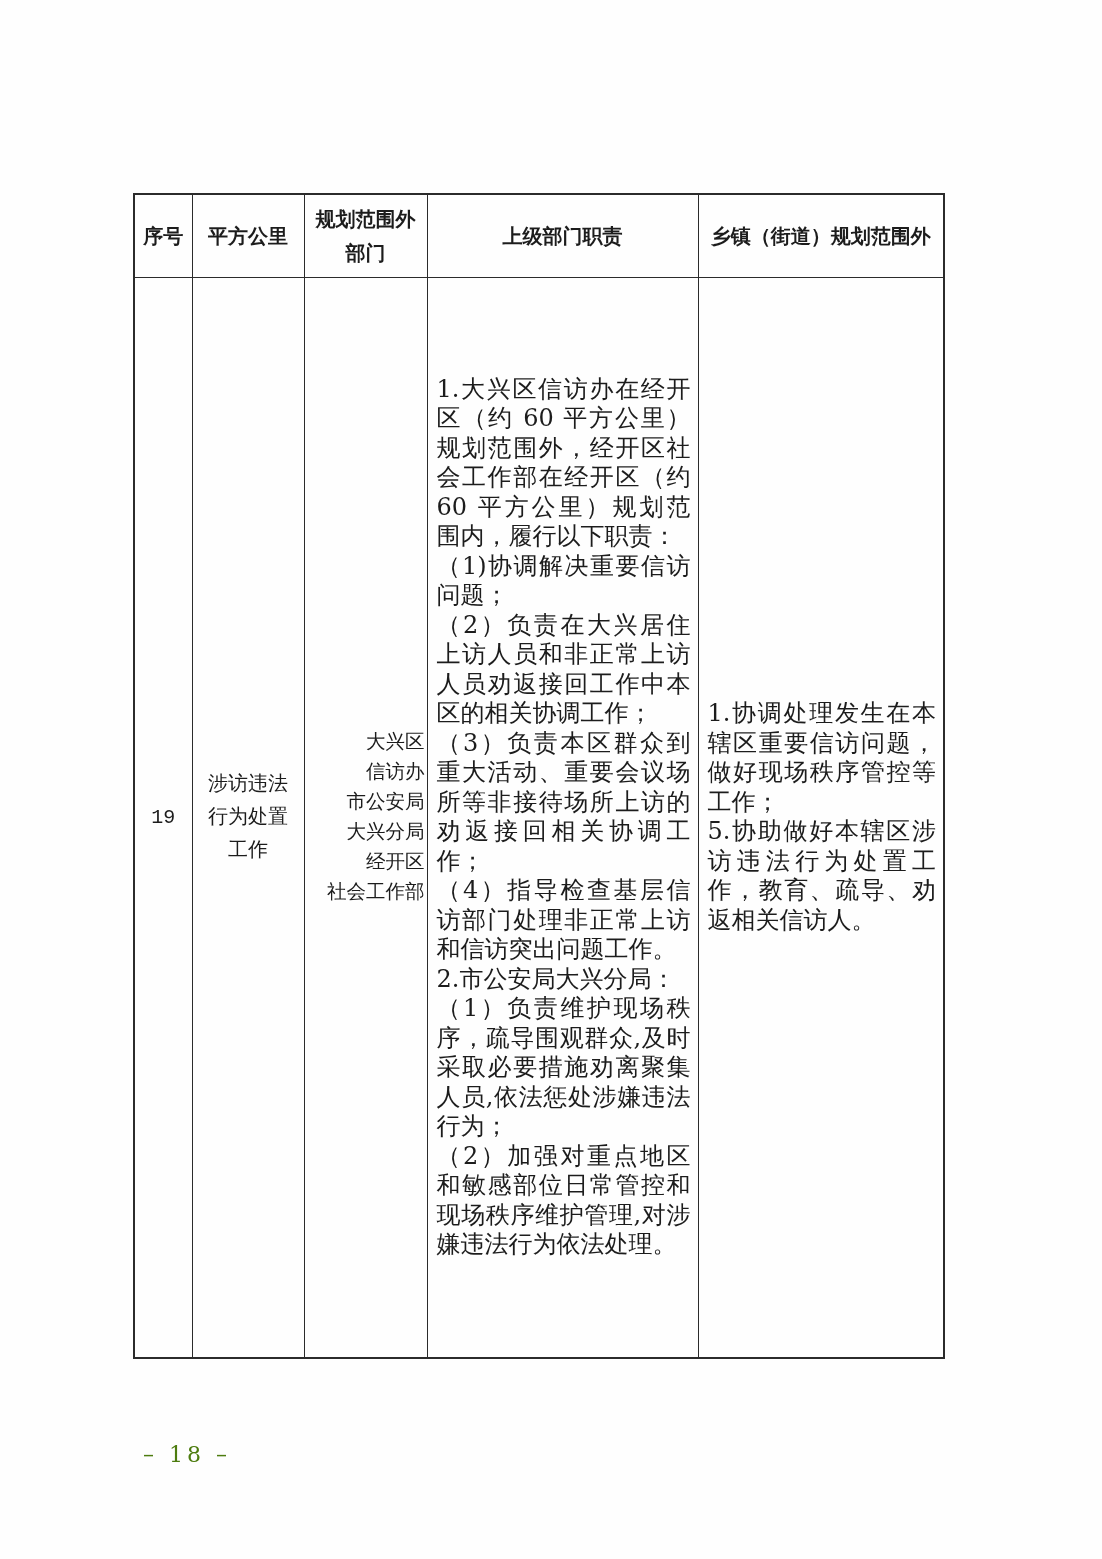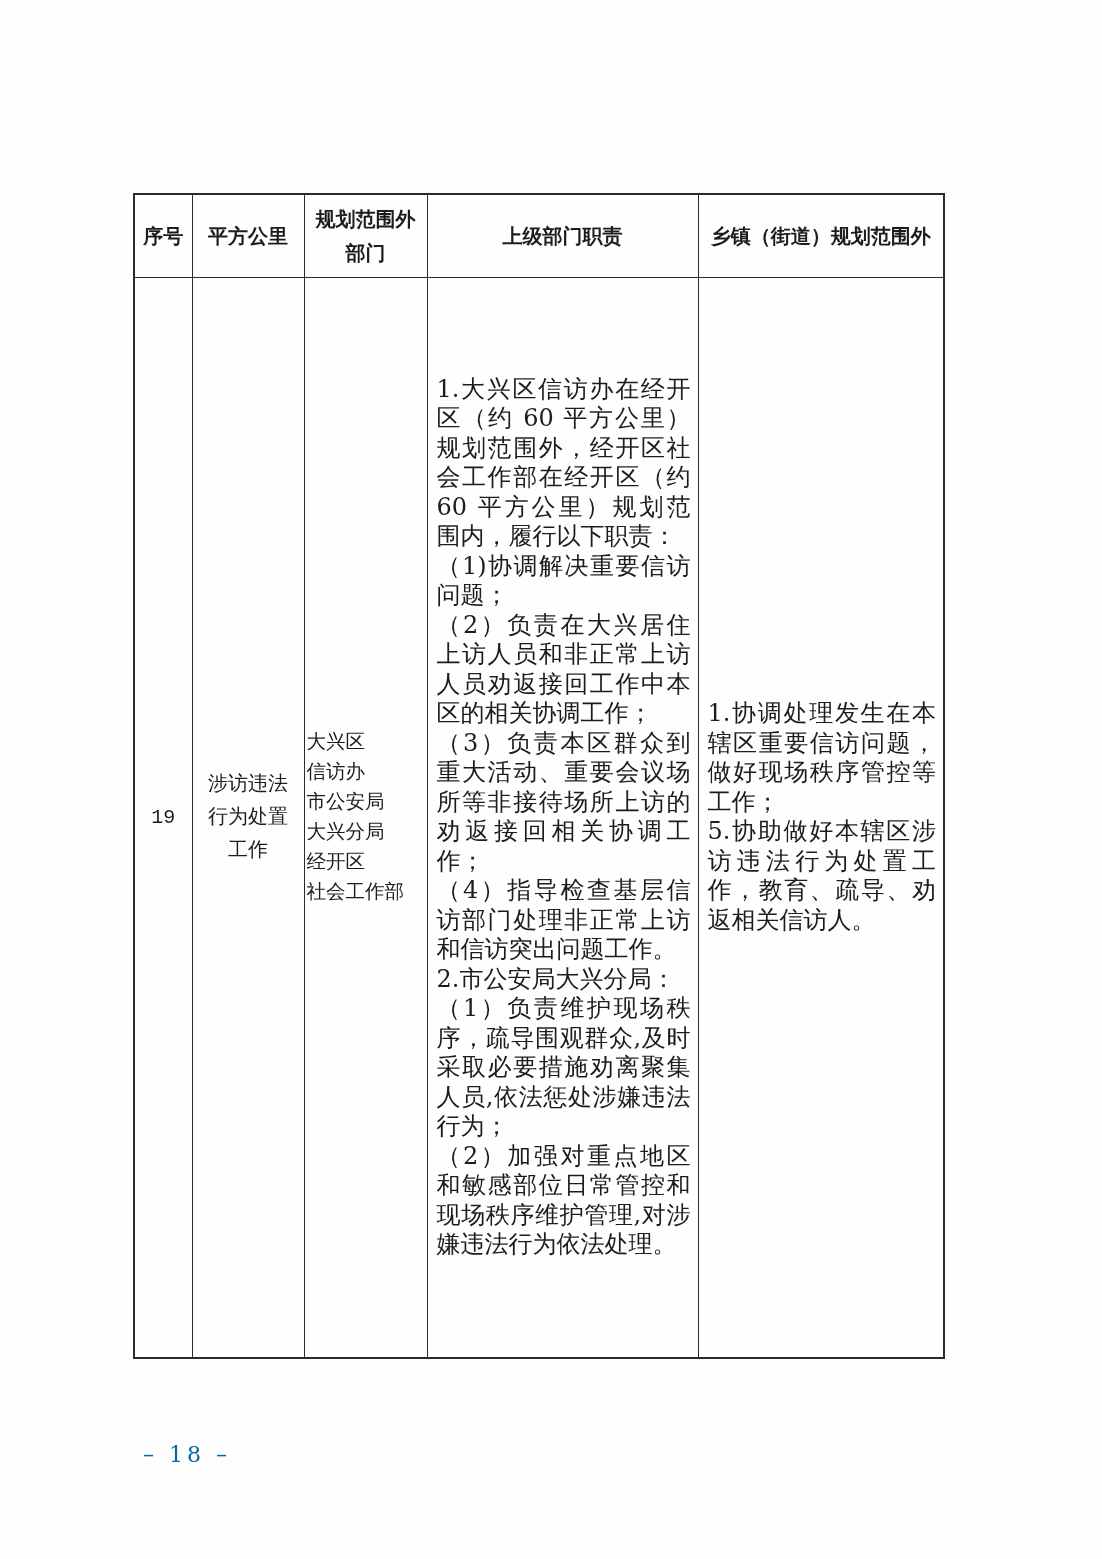--- a/index.html
+++ b/index.html
@@ -44,39 +44,39 @@
   .body-row   { height: 1081px; }
 
   .cell-center {
     text-align: center;
     font-size: 20px;
     line-height: 33px;
     padding: 0 2px;
     font-family: Liberation Mono, monospace;
   }
   .cell-dept {
-    text-align: left;
+    text-align: right;
     font-size: 19.5px;
     line-height: 30px;
     padding: 12px 2px;
   }
   .cell-duty {
     text-align: justify;
     text-justify: inter-ideograph;
     font-size: 24px;
     line-height: 29.5px;
     padding: 0 7px 0 9px;
   }
   .page-number {
     position: absolute;
     left: 143px;
     top: 1442px;
     font-size: 22px;
     letter-spacing: 4px;
-    color: #0369a1;
+    color: #4d7c0f;
   }
 </style>
 </head>
 <body>
 
 <div class="sheet">
 
   <table class="doc-table">
     <colgroup>
       <col style="width:58px">

